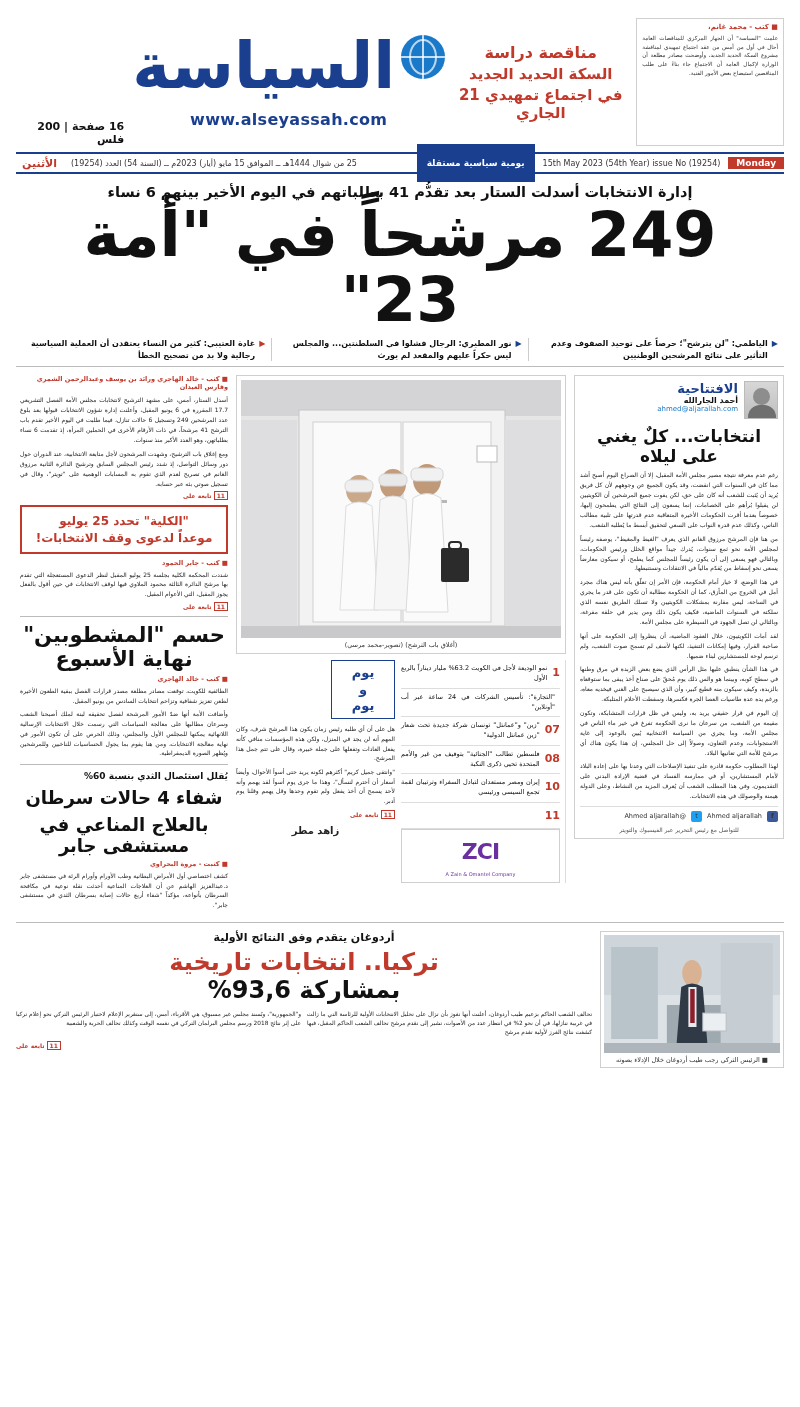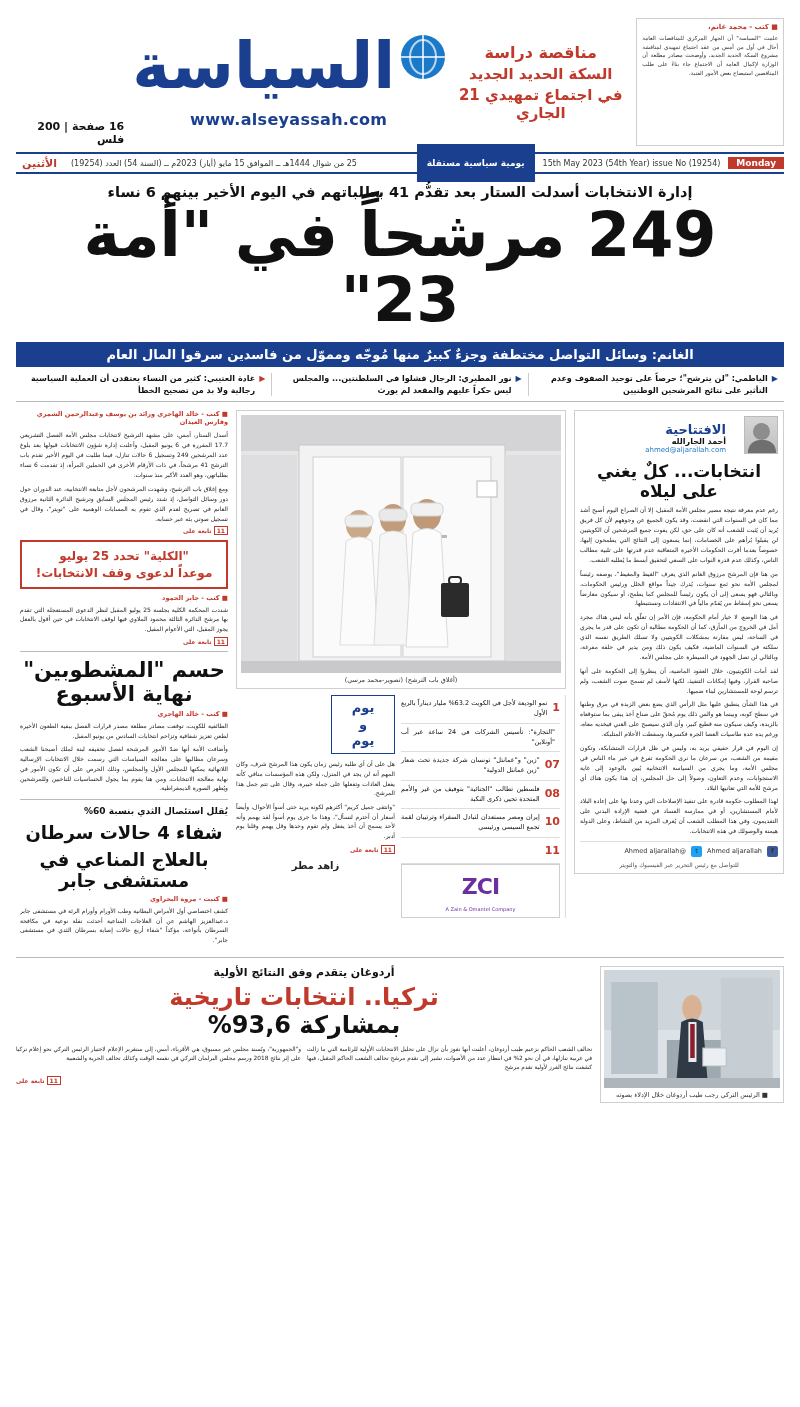--- a/index.html
+++ b/index.html
@@ -57,21 +57,21 @@
   .tri.red { color:#c0392b; }
 
   
   .grid { display:flex; gap:8px; margin-top:8px; }
   .col-right { width:210px; }
   .col-mid { width:330px; }
   .col-left { width:208px; }
 
   
   .edit-box { border:1px solid #cfcfcf; padding:5px; }
-  .edit-head { display:flex; align-items:flex-end; gap:18px; }
+  .edit-head { display:flex; align-items:flex-start; gap:6px; }
   .edit-title { color:#1b3f8f; font-weight:bold; font-size:13px; }
   .edit-author { font-size:8px; color:#111; font-weight:bold; }
   .edit-mail { font-size:7px; color:#1b79c9; }
   .avatar { width:34px; height:38px; border:1px solid #bbb; background:linear-gradient(#d7d7d7,#bfbfbf); position:relative; flex:0 0 auto;}
   .avatar:after{content:"";position:absolute;left:8px;top:6px;width:17px;height:17px;border-radius:50%;background:#8d8d8d;}
   .avatar:before{content:"";position:absolute;left:3px;bottom:0;width:28px;height:13px;border-radius:12px 12px 0 0;background:#6f6f6f;}
   .edit-h2 { text-align:center; font-weight:bold; font-size:17px; margin:7px 0 4px; }
   .edit-body { font-size:6px; line-height:1.65; text-align:justify; color:#222; }
   .edit-body p { margin:0 0 4px; }
   .edit-foot { display:flex; align-items:center; gap:5px; margin-top:5px; border-top:1px solid #ddd; padding-top:4px; }
@@ -171,21 +171,20 @@
     <div class="mon">Monday</div>
     <div class="eng">15th May 2023 (54th Year) issue No (19254)</div>
     <div class="tag">يومية سياسية مستقلة</div>
     <div class="spacer"></div>
     <div class="ar-date">25 من شوال 1444هـ ــ الموافق 15 مايو (أيار) 2023م ــ (السنة 54) العدد (19254)</div>
     <div class="ar-day">الأثنين</div>
   </div>
 
   <div class="kicker">إدارة الانتخابات أسدلت الستار بعد تقدُّم 41 بطلباتهم في اليوم الأخير بينهم 6 نساء</div>
   <div class="mega">249 مرشحاً في "أمة 23"</div>
-  <div class="blue-bar">الغانم: وسائل التواصل مختطفة وجزءٌ كبيرٌ منها مُوجّه ومموّل من فاسدين سرقوا المال العام</div>
 
   <div class="teasers">
     <div class="teaser">
       <span class="tri">▶</span>
       <span>الياطمي: "لن يترشح"؛ حرصاً على توحيد الصفوف وعدم التأثير على نتائج المرشحين الوطنيين</span>
     </div>
     <div class="teaser">
       <span class="tri">▶</span>
       <span>نور المطيري: الرجال فشلوا في السلطنتين... والمجلس ليس حكراً عليهم والمقعد لم يورث</span>
     </div>

